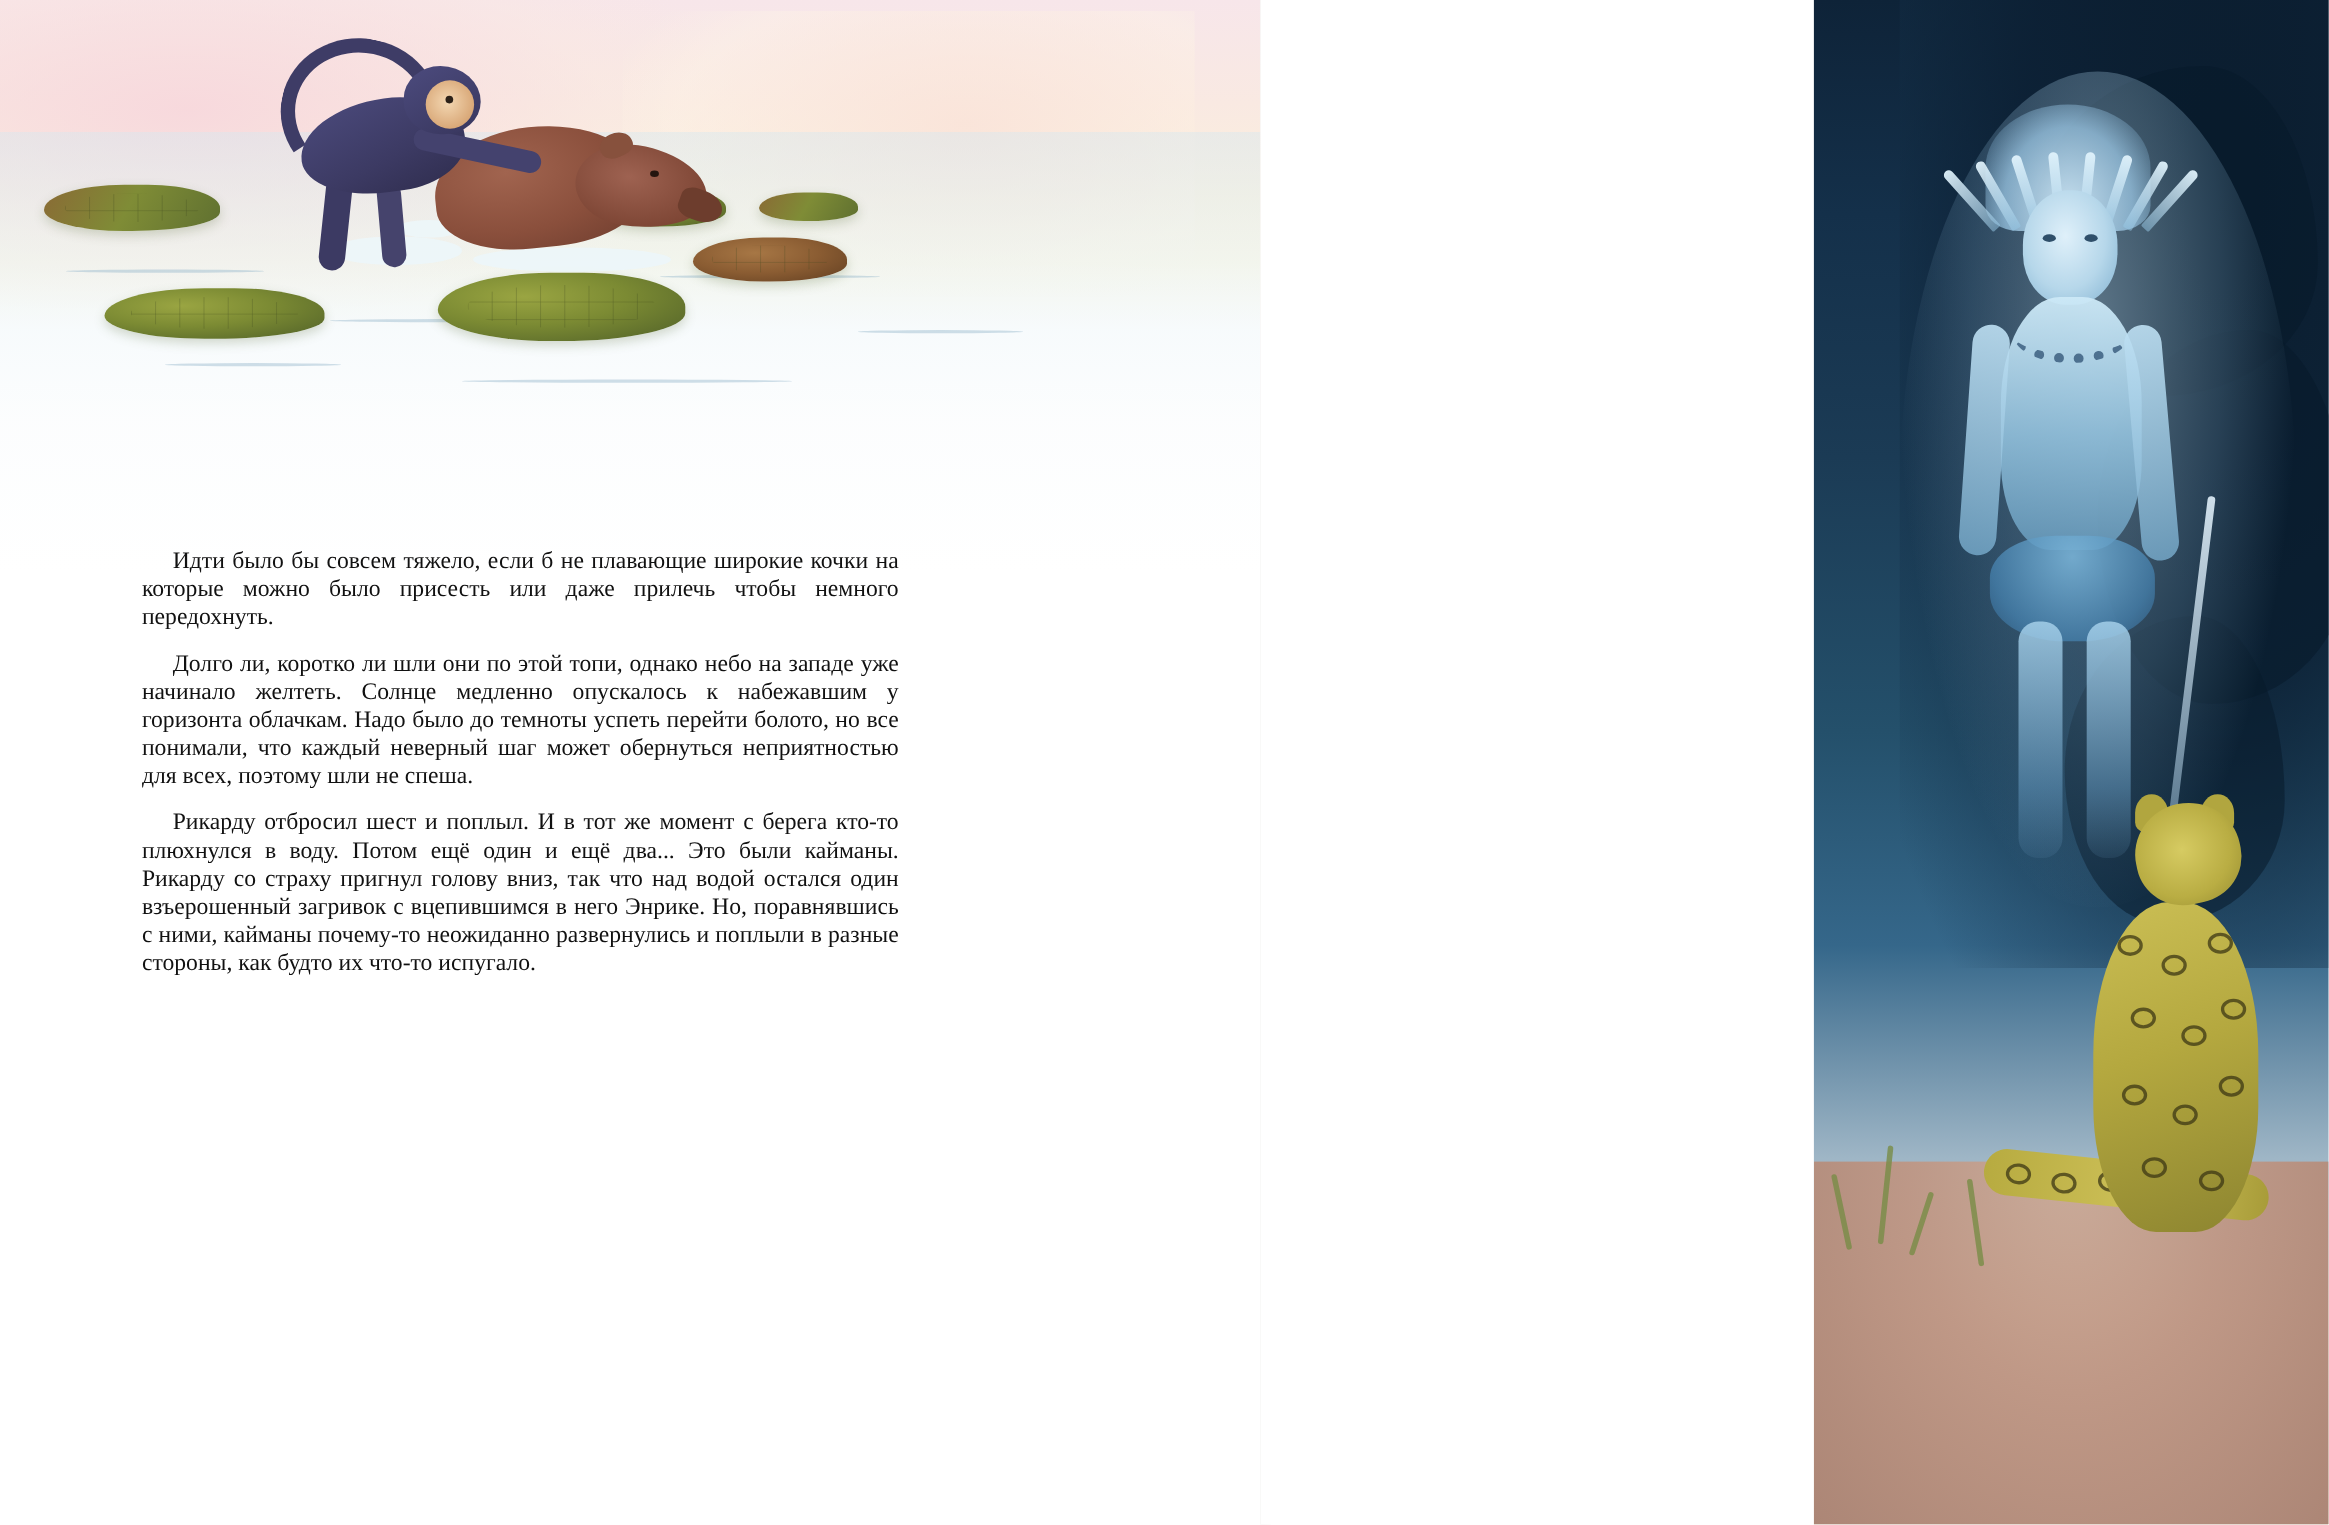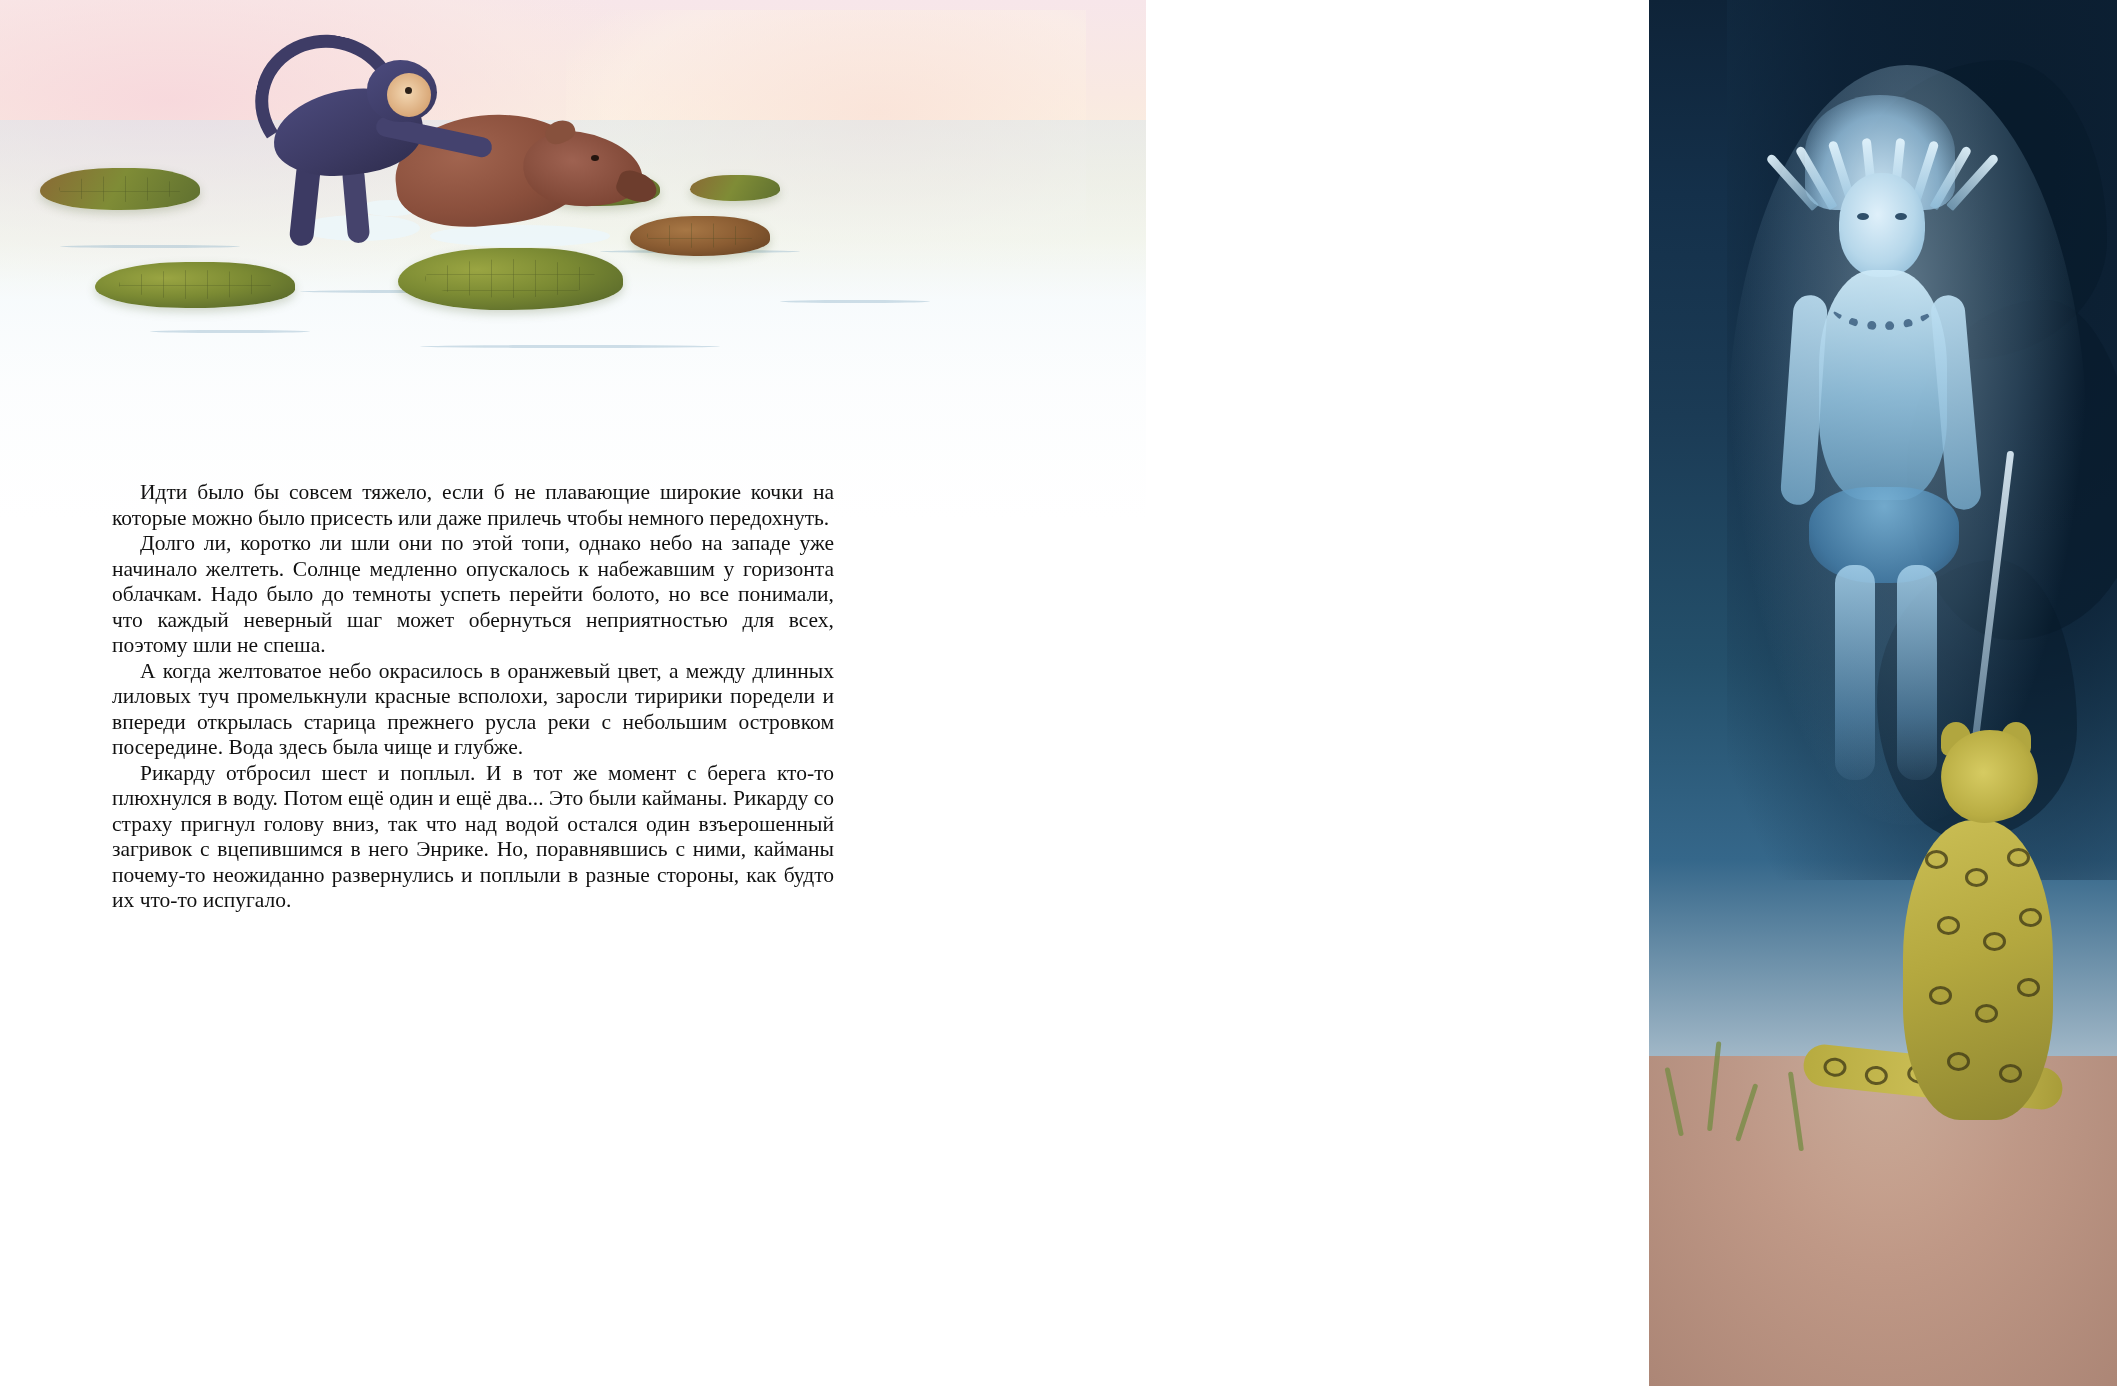--- a/index.html
+++ b/index.html
@@ -210,21 +210,21 @@
     border-radius: 50%;
   }
 
   .text-left {
     position: absolute;
     left: 112px;
     top: 480px;
     width: 722px;
   }
   p.body-par {
-    margin: 0;
+    margin: 17px;
     font-size: 21.5px;
     line-height: 25.5px;
     text-align: justify;
     text-indent: 28px;
     color: #111111;
     hyphens: auto;
   }
 
   
   .page-right {
@@ -472,21 +472,20 @@
         <div class="arm"></div>
         <div class="head"></div>
         <div class="face"></div>
         <div class="eye"></div>
       </div>
     </div>
 
     <div class="text-left">
       <p class="body-par">Идти было бы совсем тяжело, если б не плавающие широкие кочки на которые можно было присесть или даже прилечь чтобы немного передохнуть.</p>
       <p class="body-par">Долго ли, коротко ли шли они по этой топи, однако небо на западе уже начинало желтеть. Солнце медленно опускалось к набежавшим у горизонта облачкам. Надо было до темноты успеть перейти болото, но все понимали, что каждый неверный шаг может обернуться неприятностью для всех, поэтому шли не спеша.</p>
-      <p class="body-par">А когда желтоватое небо окрасилось в оранжевый цвет, а между длинных лиловых туч промелькнули красные всполохи, заросли тиририки поредели и впереди открылась старица прежнего русла реки с небольшим островком посередине. Вода здесь была чище и глубже.</p>
       <p class="body-par">Рикарду отбросил шест и поплыл. И в тот же момент с берега кто-то плюхнулся в воду. Потом ещё один и ещё два... Это были кайманы. Рикарду со страху пригнул голову вниз, так что над водой остался один взъерошенный загривок с вцепившимся в него Энрике. Но, поравнявшись с ними, кайманы почему-то неожиданно развернулись и поплыли в разные стороны, как будто их что-то испугало.</p>
     </div>
   </div>
 
   <div class="gutter"></div>
 
   <div class="page-right">
 
     <div class="illus-right">
       <div class="jungle-dark"></div>

